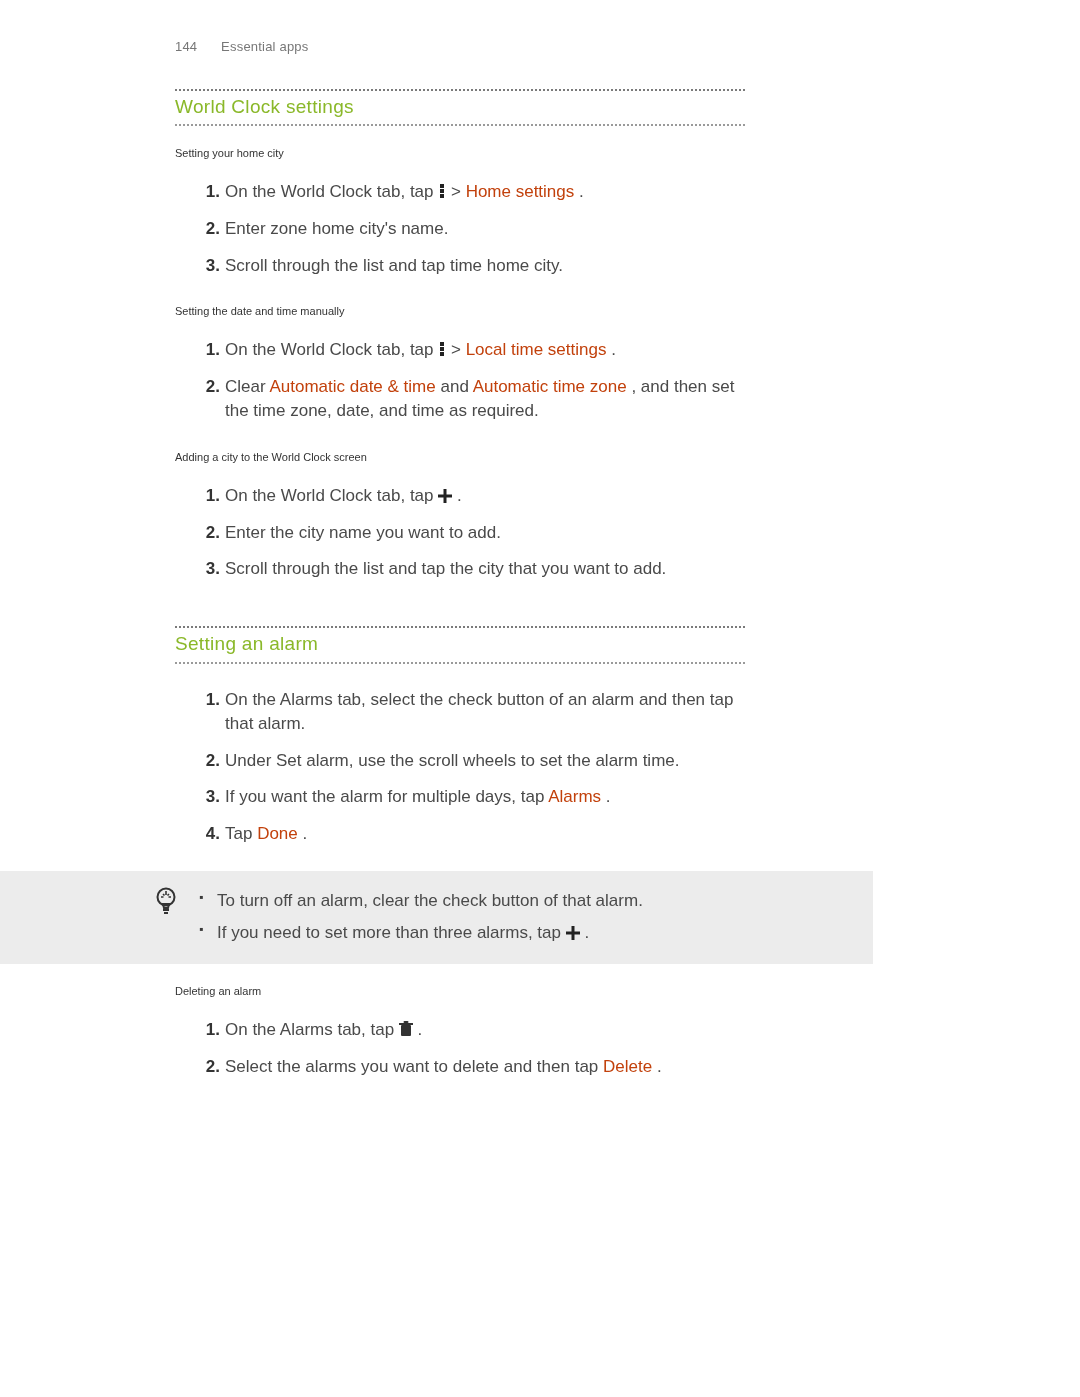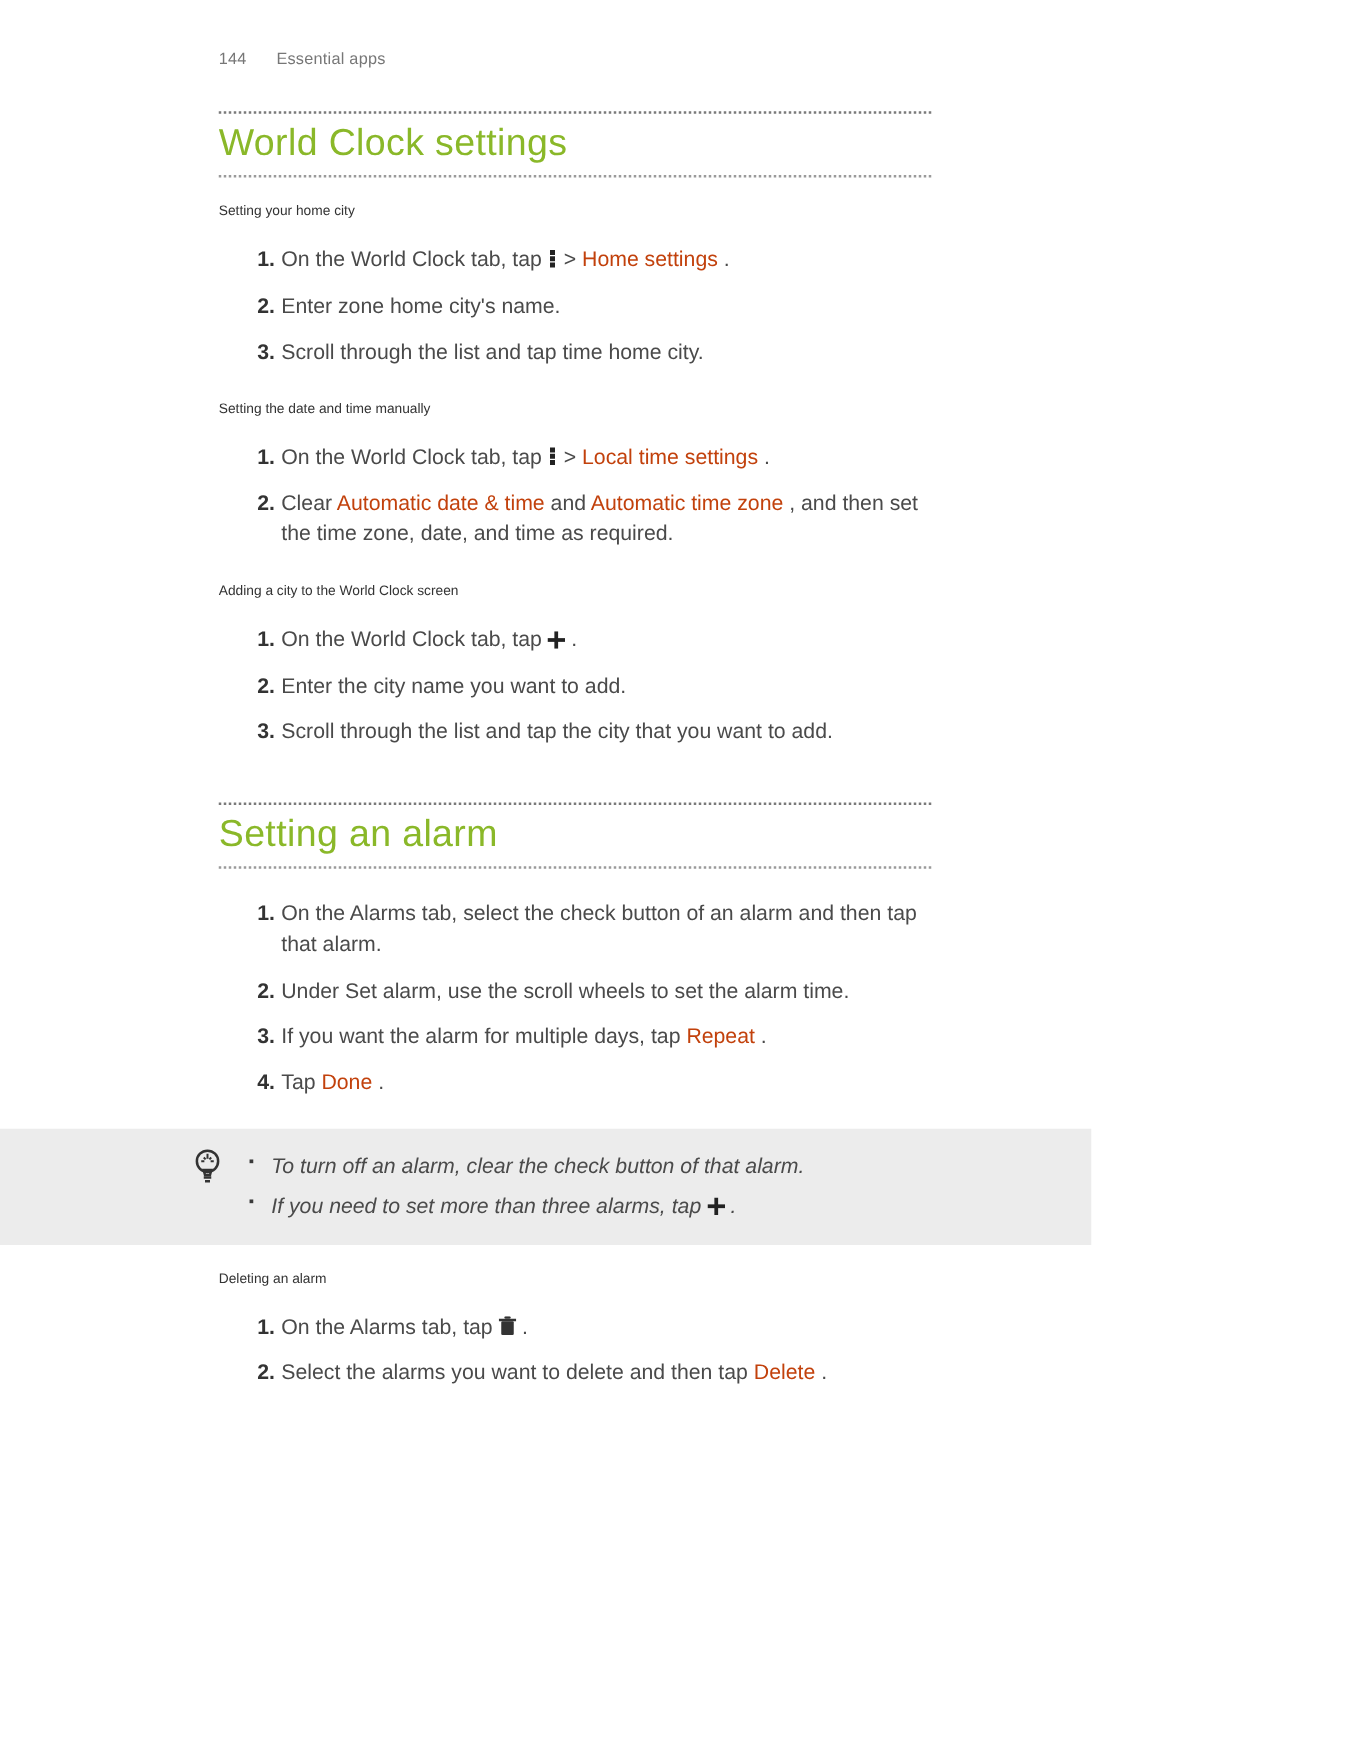--- a/index.html
+++ b/index.html
@@ -29,21 +29,21 @@
     margin-right: 20px;
   }
 
   .dotted-sep {
     border: none;
     border-top: 2px dotted #7a7a7a;
     margin: 0;
   }
   .section-title {
     color: #8ab829;
-    font-size: 30px;
+    font-size: 19px;
     font-weight: 400;
     letter-spacing: 0.3px;
     margin: 2px 0 4px 0;
   }
   .dotted-under {
     border: none;
     border-top: 2px dotted #9a9a9a;
     margin: 0 0 18px 0;
   }
 
@@ -83,21 +83,20 @@
   }
   .icon svg { display: inline-block; }
 
   .intro-line { margin: 20px 0 8px 0; }
 
   .tip-box {
     background: #ececec;
     margin: 18px -128px 20px -175px; 
     padding: 14px 128px 14px 175px;
     position: relative;
-    font-style: italic;
   }
   .tip-icon-holder {
     position: absolute;
     left: 155px;
     top: 16px;
   }
   .tip-box ul {
     list-style: none;
     margin: 0;
     padding: 0 0 0 24px;
@@ -194,21 +193,21 @@
   <hr class="dotted-sep">
   <h2 class="section-title">Setting an alarm</h2>
   <hr class="dotted-under">
 
 
   <ol class="steps">
     <li><span class="step-text">On the Alarms tab, select the check button of an alarm and then tap that alarm.</span></li>
     <li><span class="step-text">Under Set alarm, use the scroll wheels to set the alarm time.</span></li>
     <li><span class="step-text">
       <span>If you want the alarm for multiple days, tap </span>
-      <strong class="kw">Repeat</strong>
+      <strong class="kw">Alarms</strong>
       <span>.</span>
     </span></li>
     <li><span class="step-text">
       <span>Tap </span>
       <strong class="kw">Done</strong>
       <span>.</span>
     </span></li>
   </ol>
 
   <div class="tip-box">

